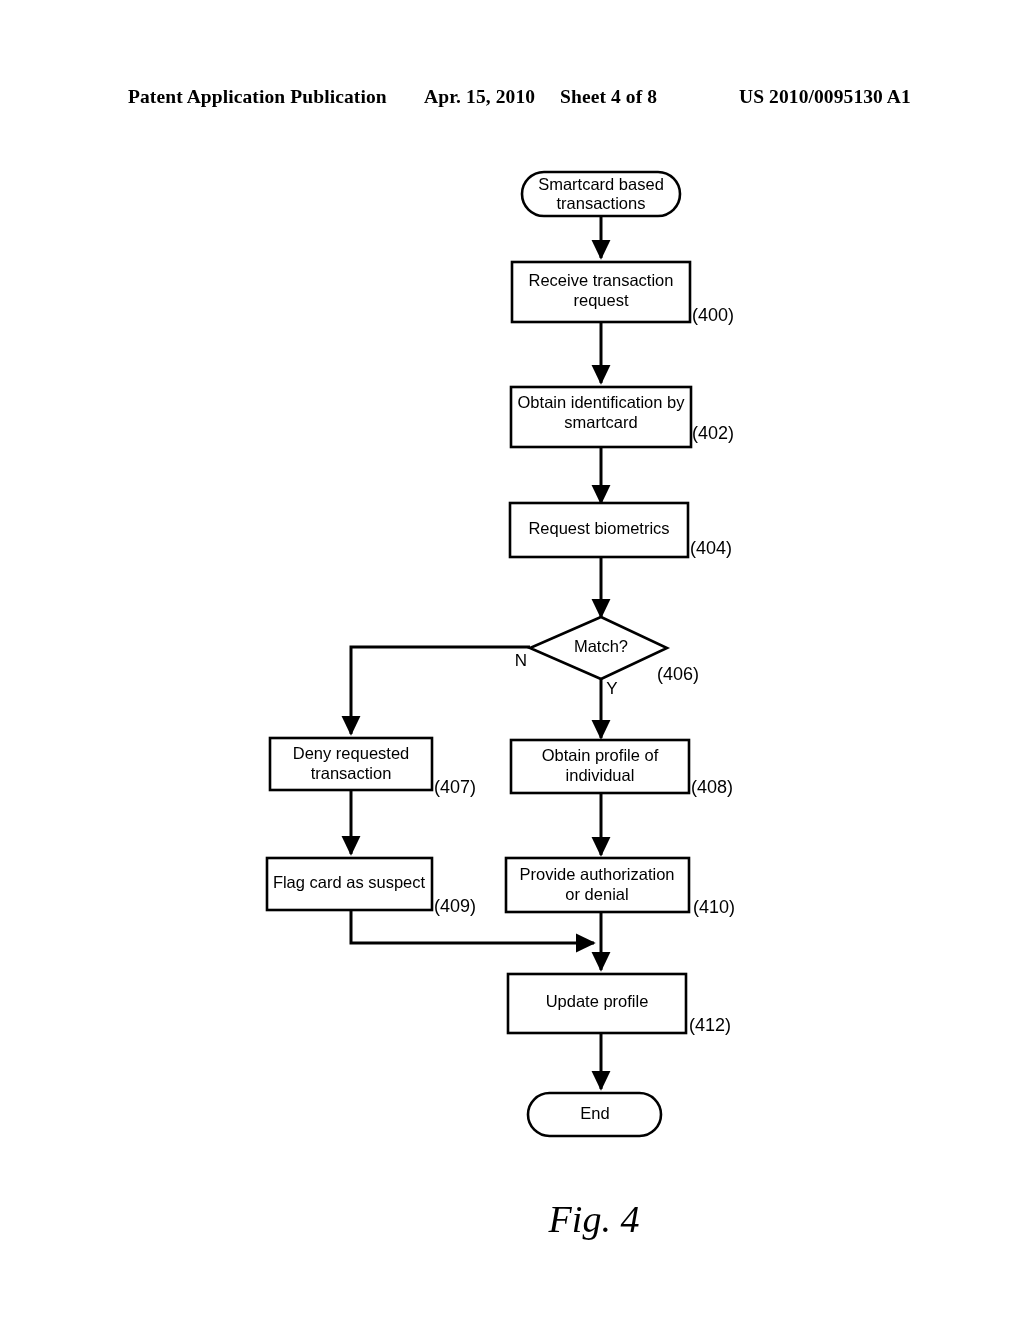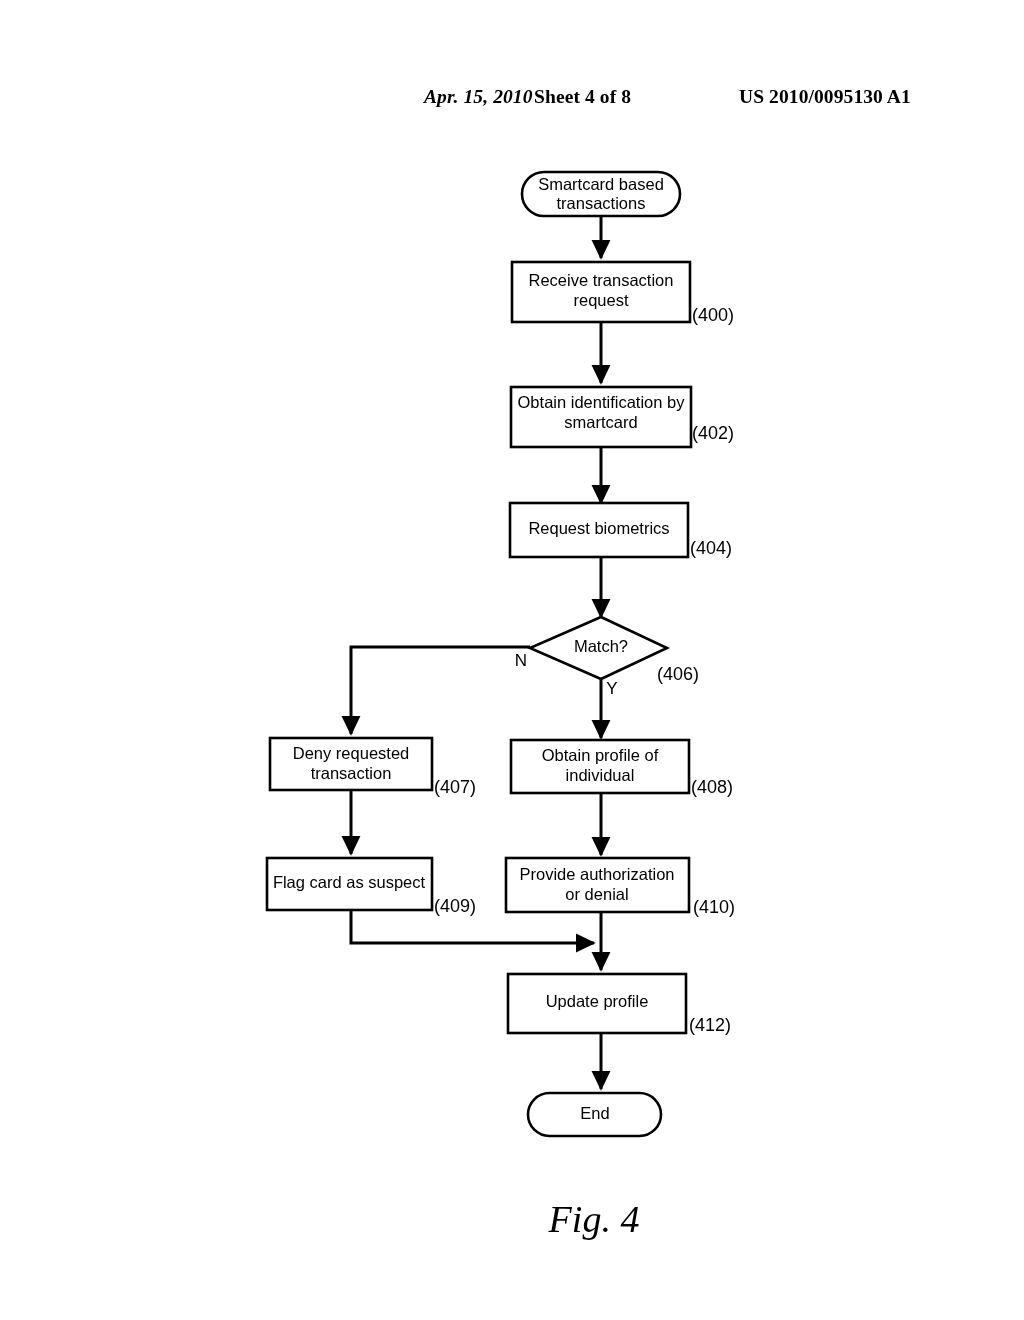--- a/index.html
+++ b/index.html
@@ -31,25 +31,24 @@
     letter-spacing: 0.1px;
     white-space: nowrap;
   }
   #patent-header .hdr-pub {
     position: absolute;
     left: 128px;
   }
   #patent-header .hdr-date {
     position: absolute;
     left: 424px;
-    font-style: italic;
   }
   #patent-header .hdr-sheet {
     position: absolute;
-    left: 534px;
+    left: 560px;
   }
   #patent-header .hdr-docnum {
     position: absolute;
     left: 739px;
   }
 
   
   #flowchart-canvas {
     position: absolute;
     top: 0;
@@ -93,20 +92,21 @@
     font-size: 38px;
     font-style: italic;
     font-weight: normal;
     text-anchor: middle;
   }
 </style>
 </head>
 <body>
 
 <div id="patent-header">
+  <span class="hdr-pub">Patent Application Publication</span>
   <span class="hdr-date">Apr. 15, 2010</span>
   <span class="hdr-sheet">Sheet 4 of 8</span>
   <span class="hdr-docnum">US 2010/0095130 A1</span>
 </div>
 
 <svg id="flowchart-canvas" viewBox="0 0 1024 1320" xmlns="http://www.w3.org/2000/svg">
 
   <defs>
     <marker id="arrow" viewBox="0 0 12 12" refX="10.5" refY="6" markerWidth="7" markerHeight="7" orient="auto-start-reverse">
       <path d="M 0 0.5 L 11.5 6 L 0 11.5 z" fill="#000000"></path>

